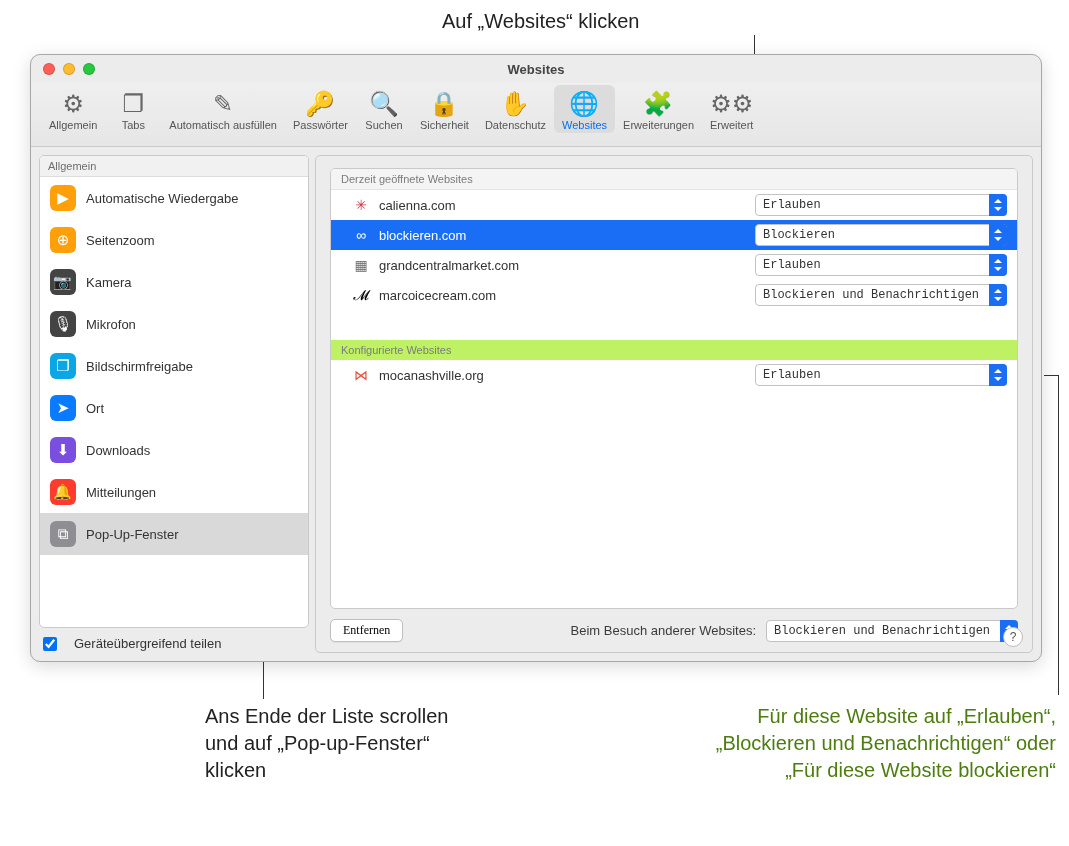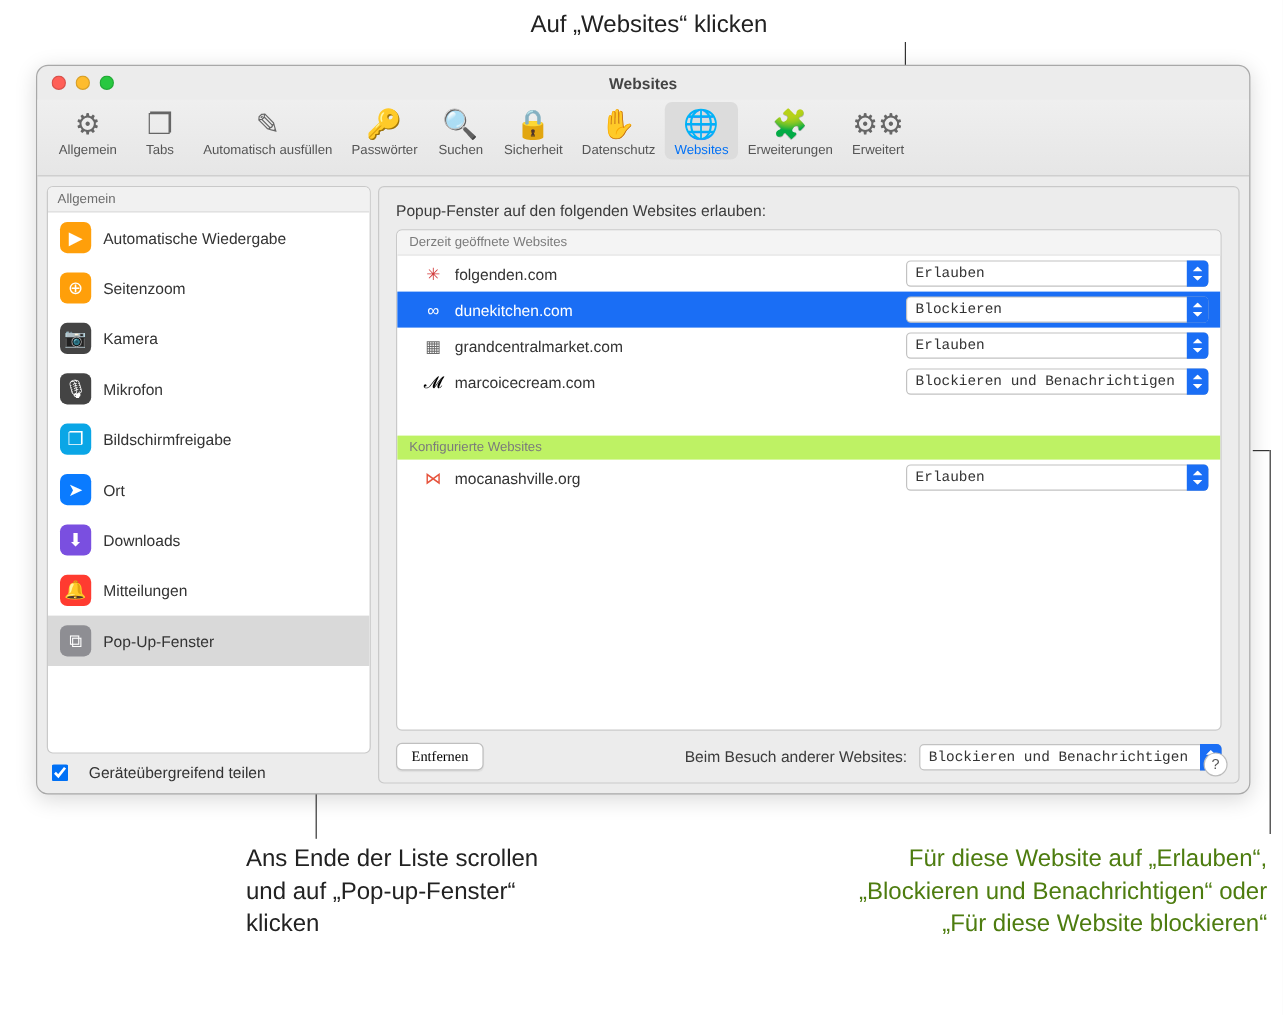--- a/index.html
+++ b/index.html
@@ -390,36 +390,35 @@
             </div>
           </div>
       </div>
       <label class="share-row">
         <input type="checkbox" checked="" style="">
         <span>Geräteübergreifend teilen</span>
       </label>
     </div>
 
     <div class="main">
-      <div class="main-title">Popup-Fenster auf den folgenden Websites erlauben:</div>
       <div class="sites-box">
         <div class="group-header">Derzeit geöffnete Websites</div>
         <div id="open-rows">
             <div class="site-row">
               <div class="favicon" style="color: rgb(210, 58, 58);">✳</div>
-              <div class="site-name">folgenden.com</div>
+              <div class="site-name">calienna.com</div>
               <div class="sel-wrap"><input class="perm-select" readonly="" value="Erlauben" style=""><div class="sel-knob">
                   <svg viewBox="0 0 8 12">
                     <path d="M4 0 L8 4 L0 4 Z M4 12 L0 8 L8 8 Z"></path>
                   </svg>
                 </div></div>
             </div>
             <div class="site-row selected">
               <div class="favicon" style="color: rgb(255, 255, 255);">∞</div>
-              <div class="site-name">dunekitchen.com</div>
+              <div class="site-name">blockieren.com</div>
               <div class="sel-wrap"><input class="perm-select" readonly="" value="Blockieren" style=""><div class="sel-knob">
                   <svg viewBox="0 0 8 12">
                     <path d="M4 0 L8 4 L0 4 Z M4 12 L0 8 L8 8 Z"></path>
                   </svg>
                 </div></div>
             </div>
             <div class="site-row">
               <div class="favicon" style="color: rgb(107, 107, 107);">▦</div>
               <div class="site-name">grandcentralmarket.com</div>
               <div class="sel-wrap"><input class="perm-select" readonly="" value="Erlauben" style=""><div class="sel-knob">

